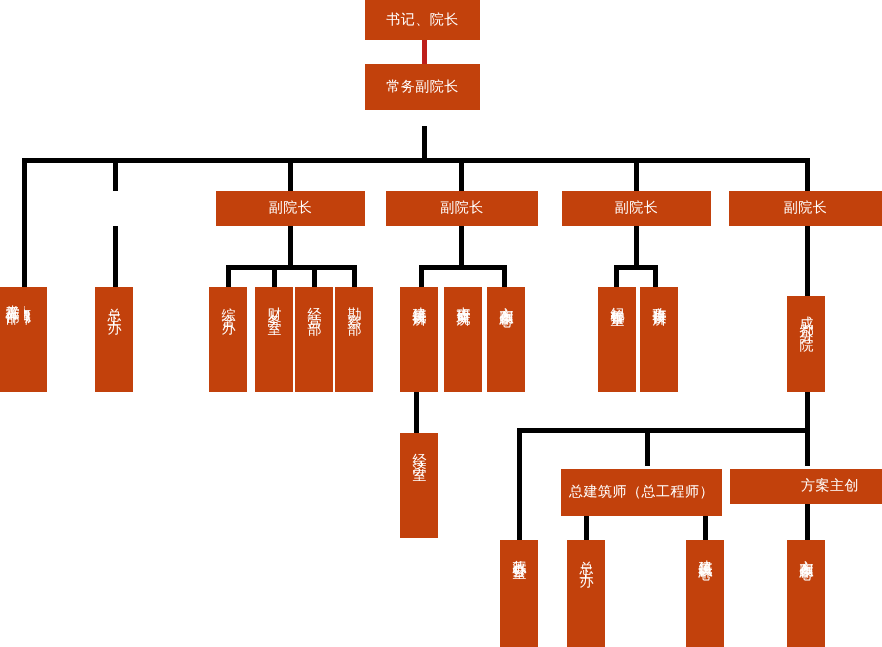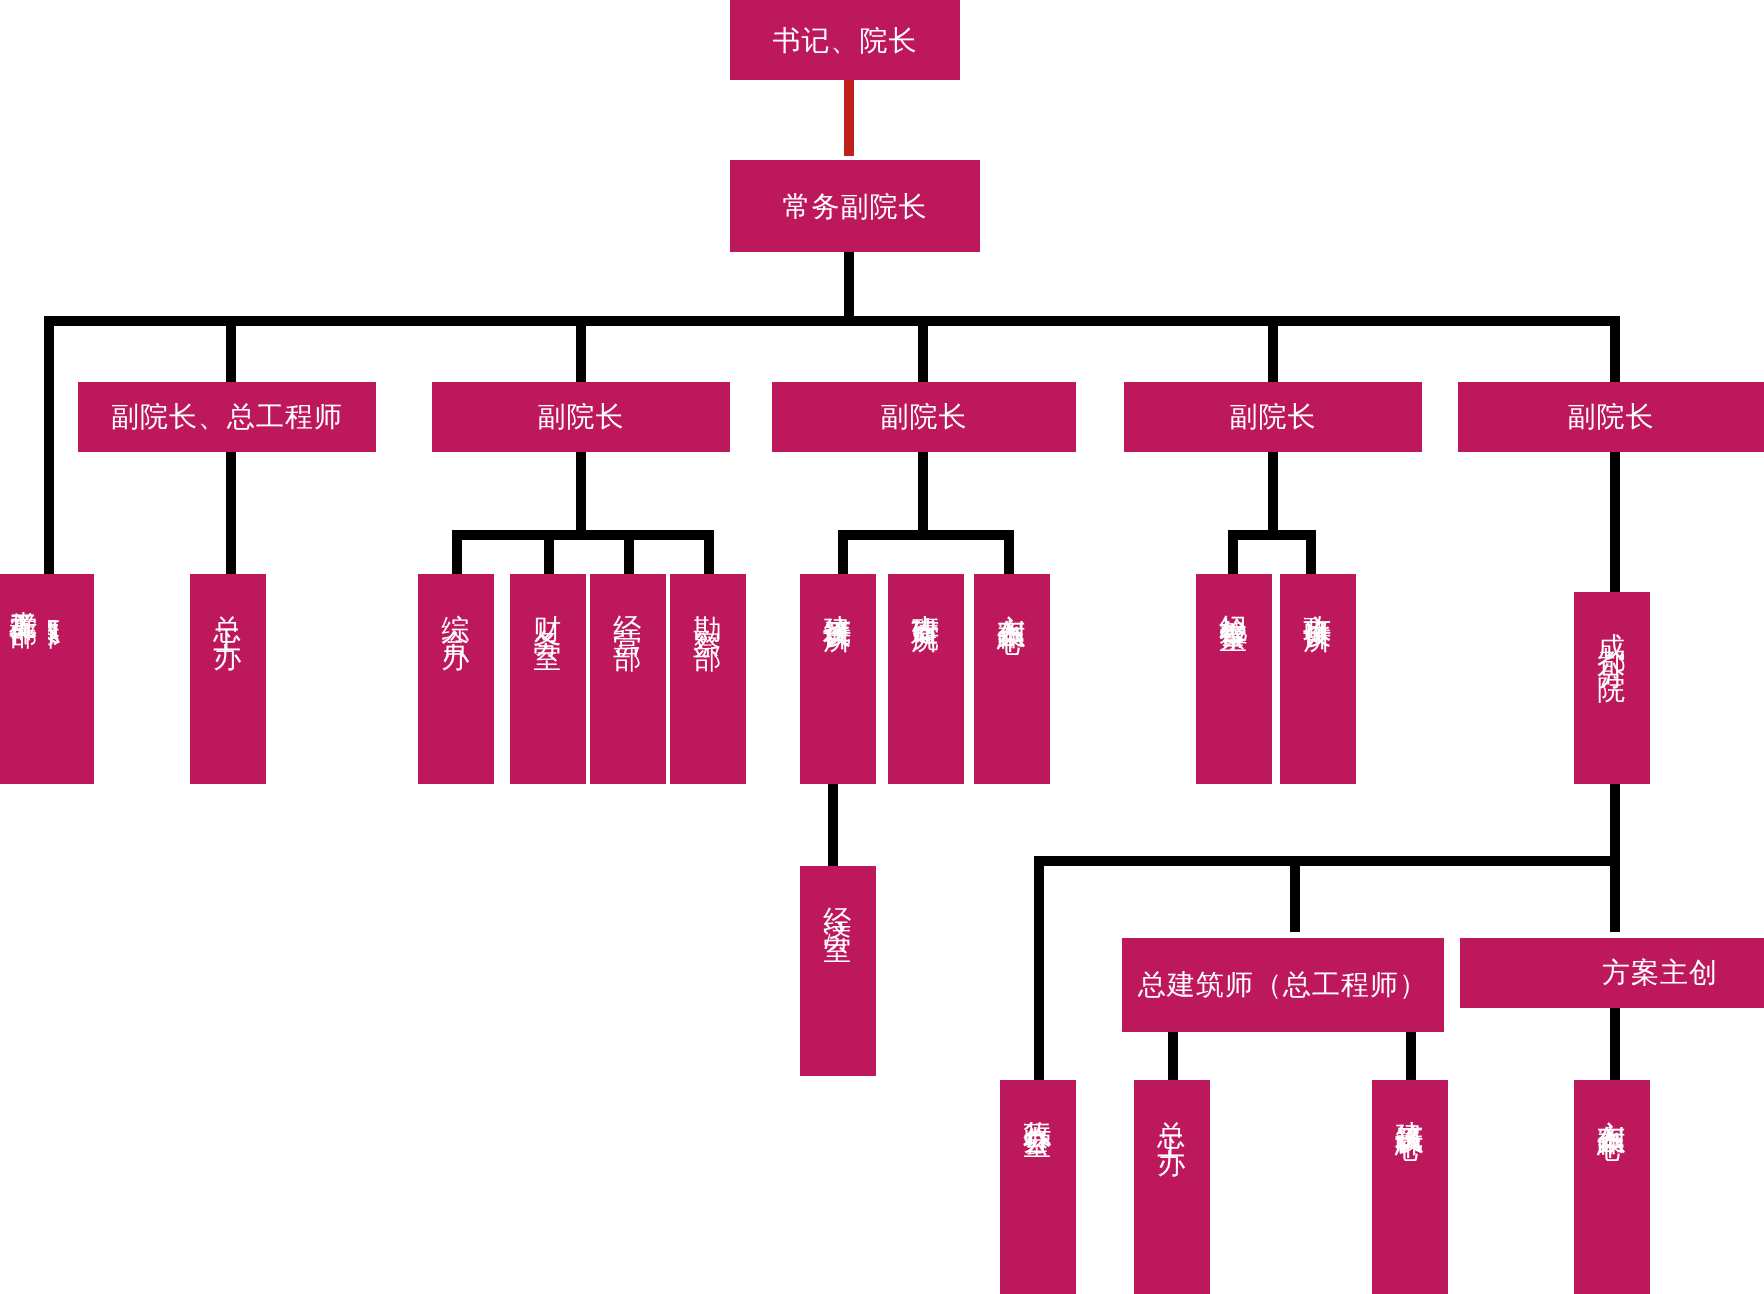--- a/index.html
+++ b/index.html
@@ -14,27 +14,28 @@
   #chart-canvas {
     position: relative;
     width: 882px;
     height: 647px;
     background: #ffffff;
     overflow: hidden;
   }
   
   .node {
     position: absolute;
-    background: #be185d;
+    background: #c2410c;
     color: #ffffff;
     box-sizing: border-box;
     display: flex;
     align-items: center;
     justify-content: center;
     z-index: 3;
+    font-family: Liberation Mono, monospace;
   }
   .node .label {
     display: block;
     text-align: center;
     line-height: 1.18;
     letter-spacing: 0.5px;
     white-space: pre;
   }
   
   .node.h .label {
@@ -115,27 +116,24 @@
 
   <div class="conn" style="left:584px; top:504px; width:5px; height:36px;"></div>
   <div class="conn" style="left:703px; top:504px; width:5px; height:36px;"></div>
 
   <div class="conn" style="left:805px; top:504px; width:5px; height:36px;"></div>
 
   <div class="node h" style="left:365px; top:0px; width:115px; height:40px;">
     <span class="label">书记、院长</span>
   </div>
 
-  <div class="node h" style="left:365px; top:80px; width:125px; height:46px;">
+  <div class="node h" style="left:365px; top:64px; width:115px; height:46px;">
     <span class="label">常务副院长</span>
   </div>
 
-  <div class="node h" style="left:39px; top:191px; width:149px; height:35px;">
-    <span class="label">副院长、总工程师</span>
-  </div>
   <div class="node h" style="left:216px; top:191px; width:149px; height:35px;">
     <span class="label">副院长</span>
   </div>
   <div class="node h" style="left:386px; top:191px; width:152px; height:35px;">
     <span class="label">副院长</span>
   </div>
   <div class="node h" style="left:562px; top:191px; width:149px; height:35px;">
     <span class="label">副院长</span>
   </div>
   <div class="node h" style="left:729px; top:191px; width:153px; height:35px;">

